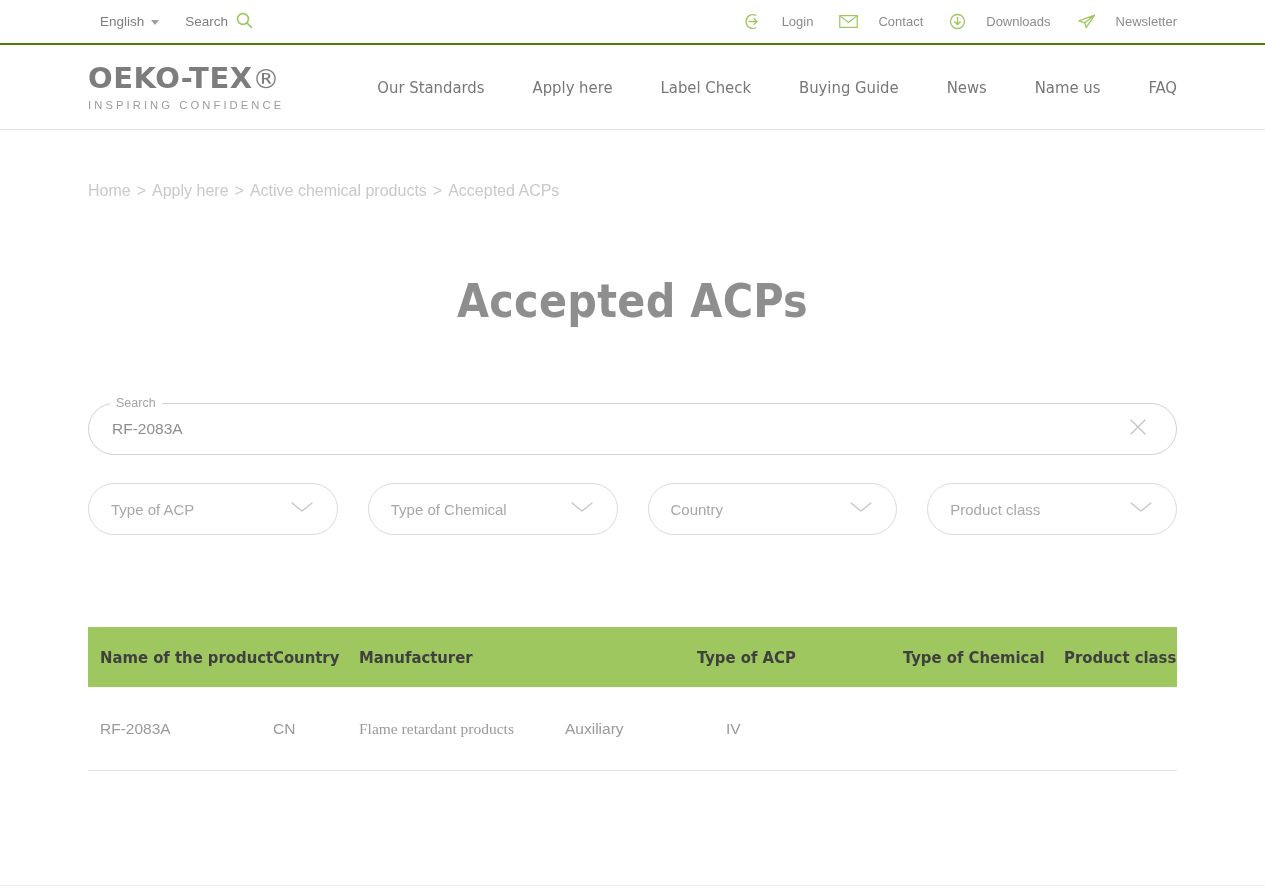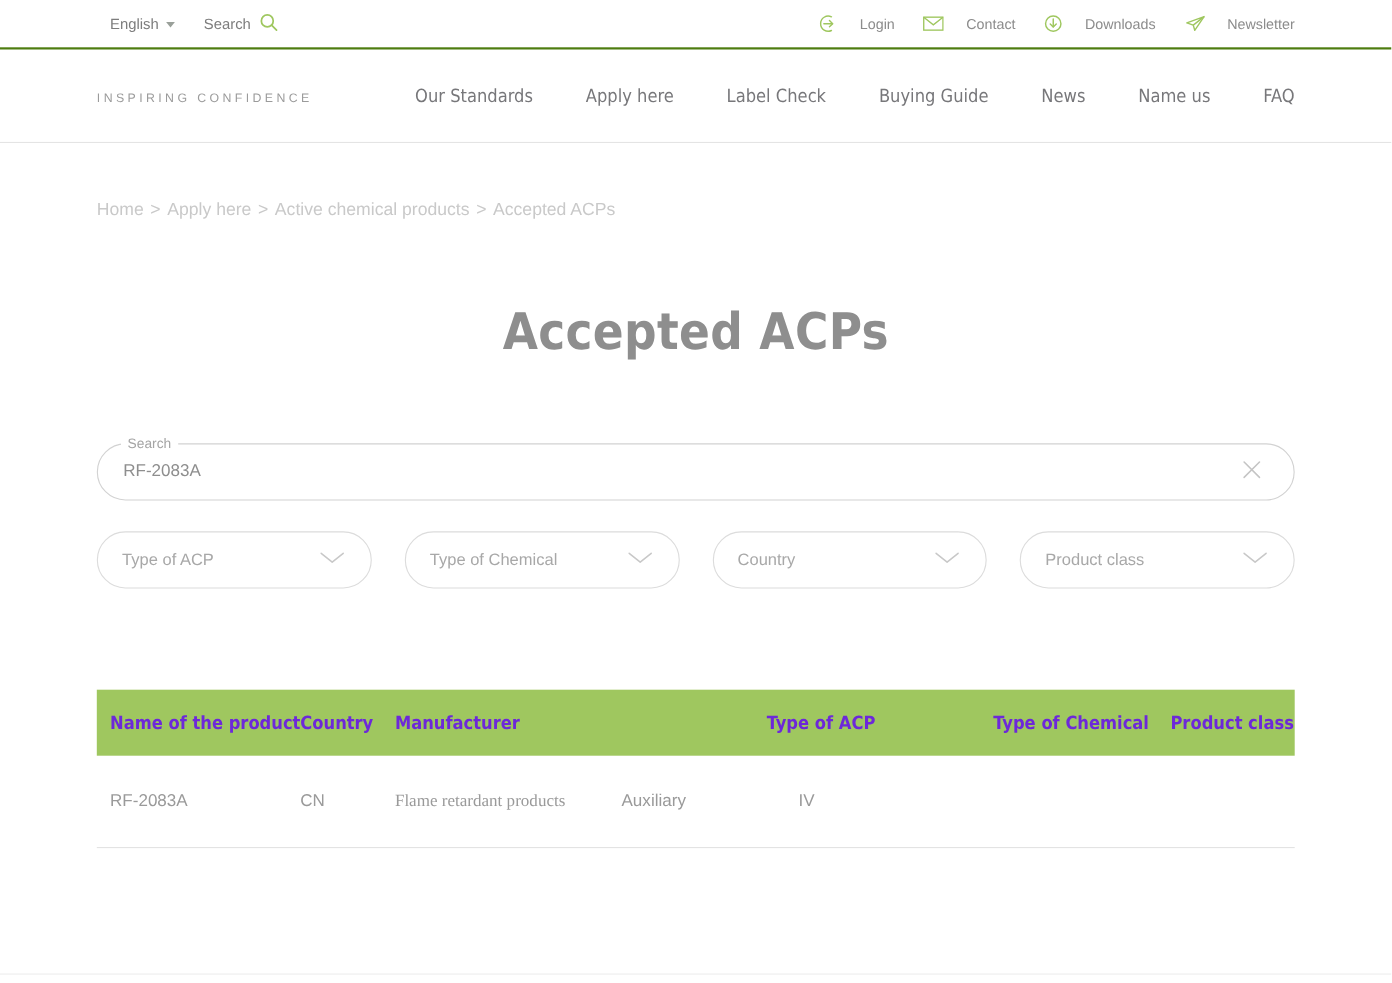--- a/index.html
+++ b/index.html
@@ -192,21 +192,21 @@
   
   .table {
     margin-top: 92px;
     width: 100%;
   }
   .table-head {
     background: #9fc75f;
     display: flex;
     align-items: center;
     height: 60px;
-    color: #6d28d9;
+    color: #404040;
   }
   .table-head .th {
     font-size: 16.5px;
     font-weight: bold;
     font-family: "DejaVu Sans Condensed", "Liberation Sans", sans-serif;
     white-space: nowrap;
   }
   .table-row {
     display: flex;
     align-items: center;
@@ -298,20 +298,23 @@
       </span>
       <span>Newsletter</span>
     </a>
 
   </div>
 </div>
 
 <div class="main-header">
 
   <div class="logo">
+    <div class="logo-word">
+      <span>OEKO-TEX</span><span class="reg">®</span>
+    </div>
     <div class="logo-tag">INSPIRING CONFIDENCE</div>
   </div>
 
   <nav class="main-nav">
     <div class="nav-item">Our Standards</div>
     <div class="nav-item">Apply here</div>
     <div class="nav-item">Label Check</div>
     <div class="nav-item">Buying Guide</div>
     <div class="nav-item">News</div>
     <div class="nav-item">Name us</div>

